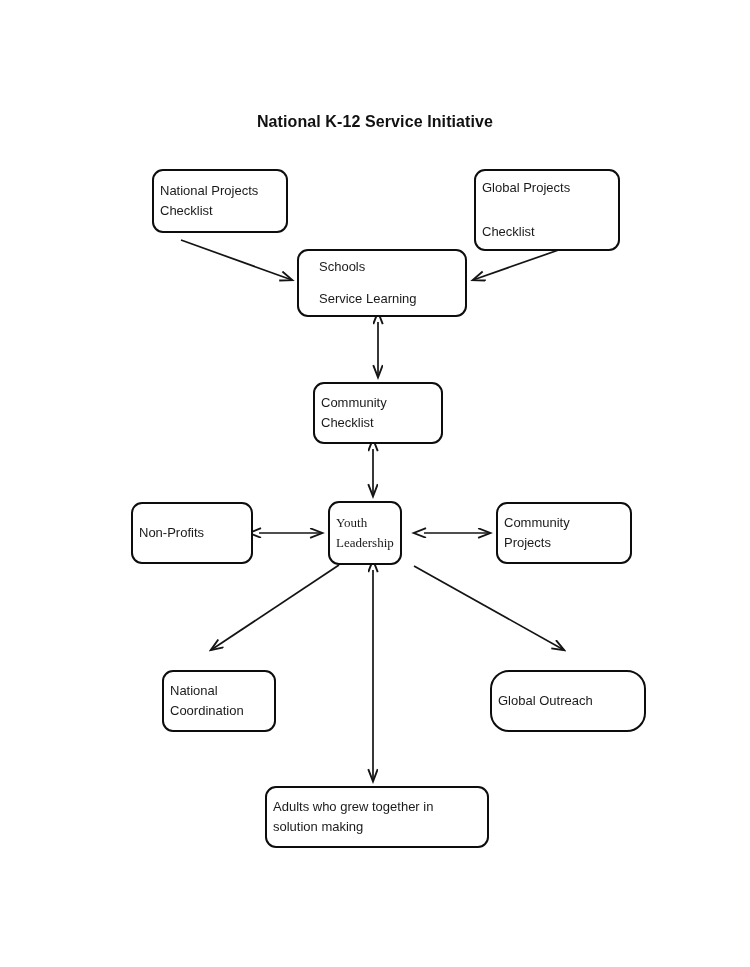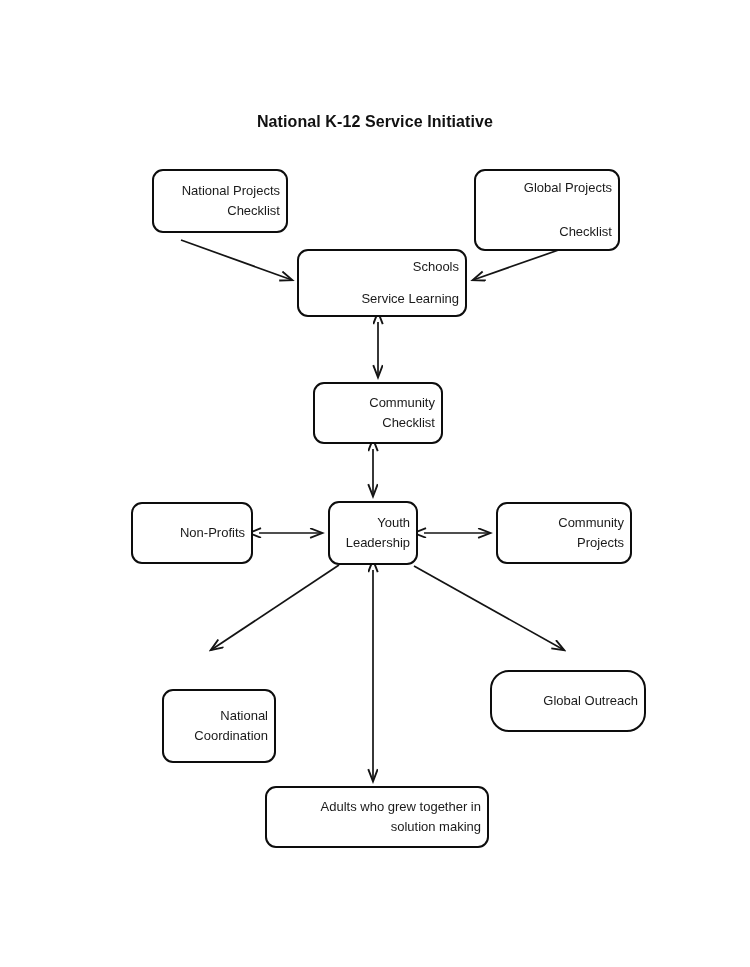--- a/index.html
+++ b/index.html
@@ -34,21 +34,21 @@
     color: #111111;
   }
   .node {
     position: absolute;
     box-sizing: border-box;
     border: 2.4px solid #0d0d0d;
     border-radius: 11px;
     background: #ffffff;
     display: flex;
     flex-direction: column;
-    align-items: flex-end;
+    align-items: flex-start;
     justify-content: center;
     text-align: center;
     font-size: 13px;
     line-height: 1.55;
     color: #1a1a1a;
     padding: 2px 6px;
   }
   .node .line { display: block; white-space: nowrap; }
   .node.wide-gap { line-height: 2.45; padding-left: 20px; }
   svg.arrows {
@@ -107,29 +107,29 @@
         <span class="line">Schools</span>
         <span class="line">Service Learning</span>
       </div>
       <div class="node" style="left: 313px; top: 382px; width: 130px; height: 62px;">
         <span class="line">Community</span>
         <span class="line">Checklist</span>
       </div>
       <div class="node" style="left: 131px; top: 502px; width: 122px; height: 62px;">
         <span class="line">Non-Profits</span>
       </div>
-      <div class="node" style="left: 328px; top: 501px; width: 90px; height: 64px;">
+      <div class="node" style="left: 328px; top: 501px; width: 74px; height: 64px; font-family: Liberation Serif, serif;">
         <span class="line">Youth</span>
         <span class="line">Leadership</span>
       </div>
       <div class="node" style="left: 496px; top: 502px; width: 136px; height: 62px;">
         <span class="line">Community</span>
         <span class="line">Projects</span>
       </div>
-      <div class="node" style="left: 162px; top: 670px; width: 114px; height: 74px; margin-top: 19px;">
+      <div class="node" style="left: 162px; top: 670px; width: 114px; height: 62px;">
         <span class="line">National</span>
         <span class="line">Coordination</span>
       </div>
       <div class="node" style="left: 490px; top: 670px; width: 156px; height: 62px; border-radius: 19px;">
         <span class="line">Global Outreach</span>
       </div>
       <div class="node" style="left: 265px; top: 786px; width: 224px; height: 62px;">
         <span class="line">Adults who grew together in</span>
         <span class="line">solution making</span>
       </div>

